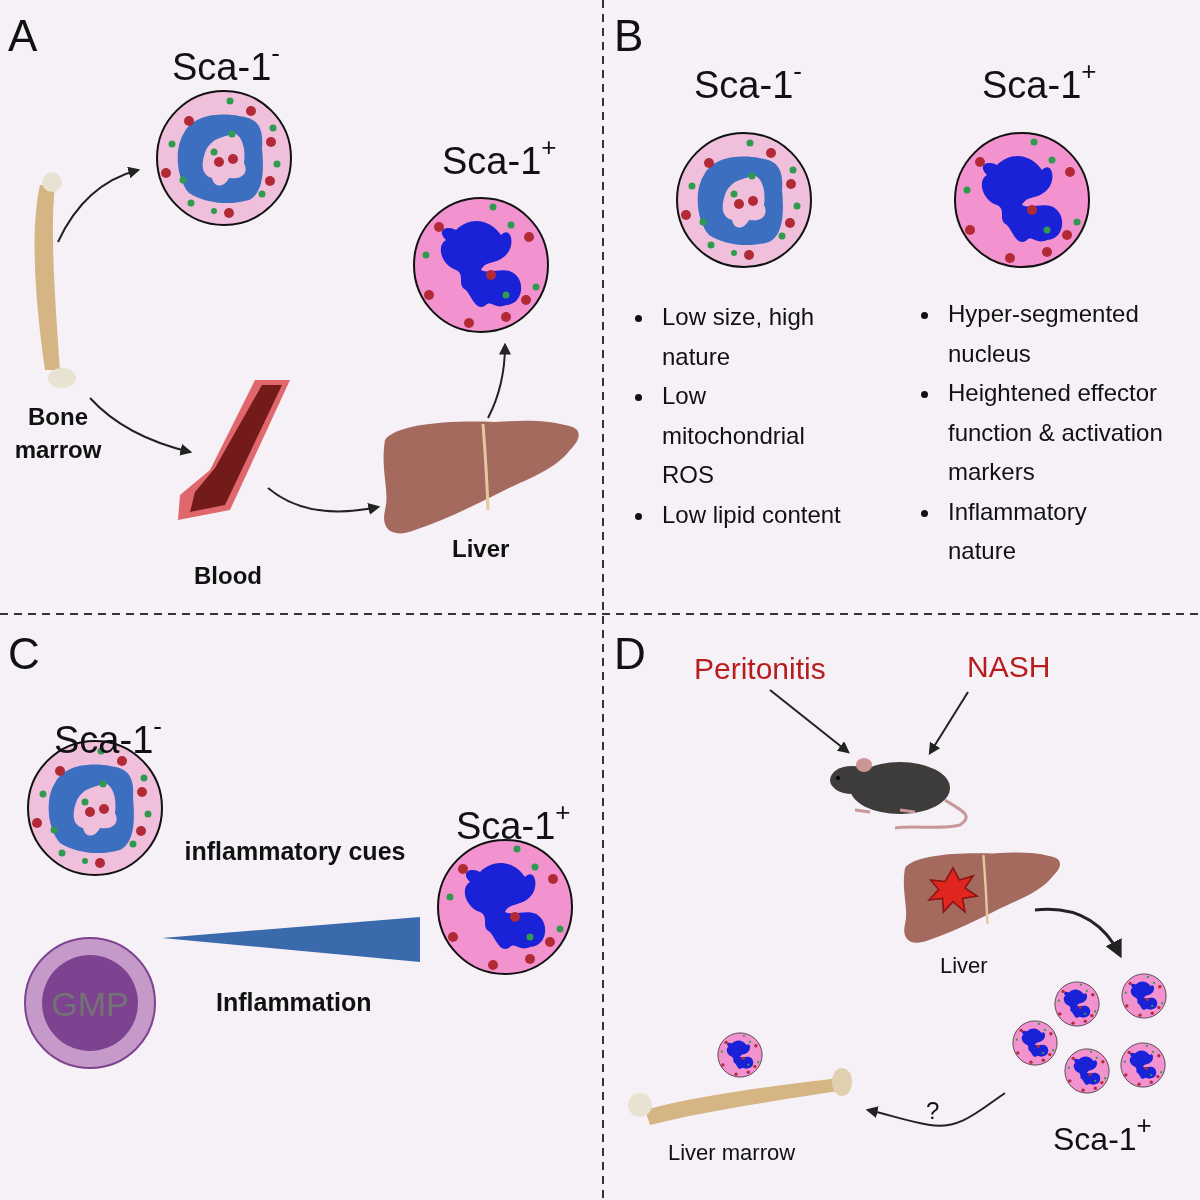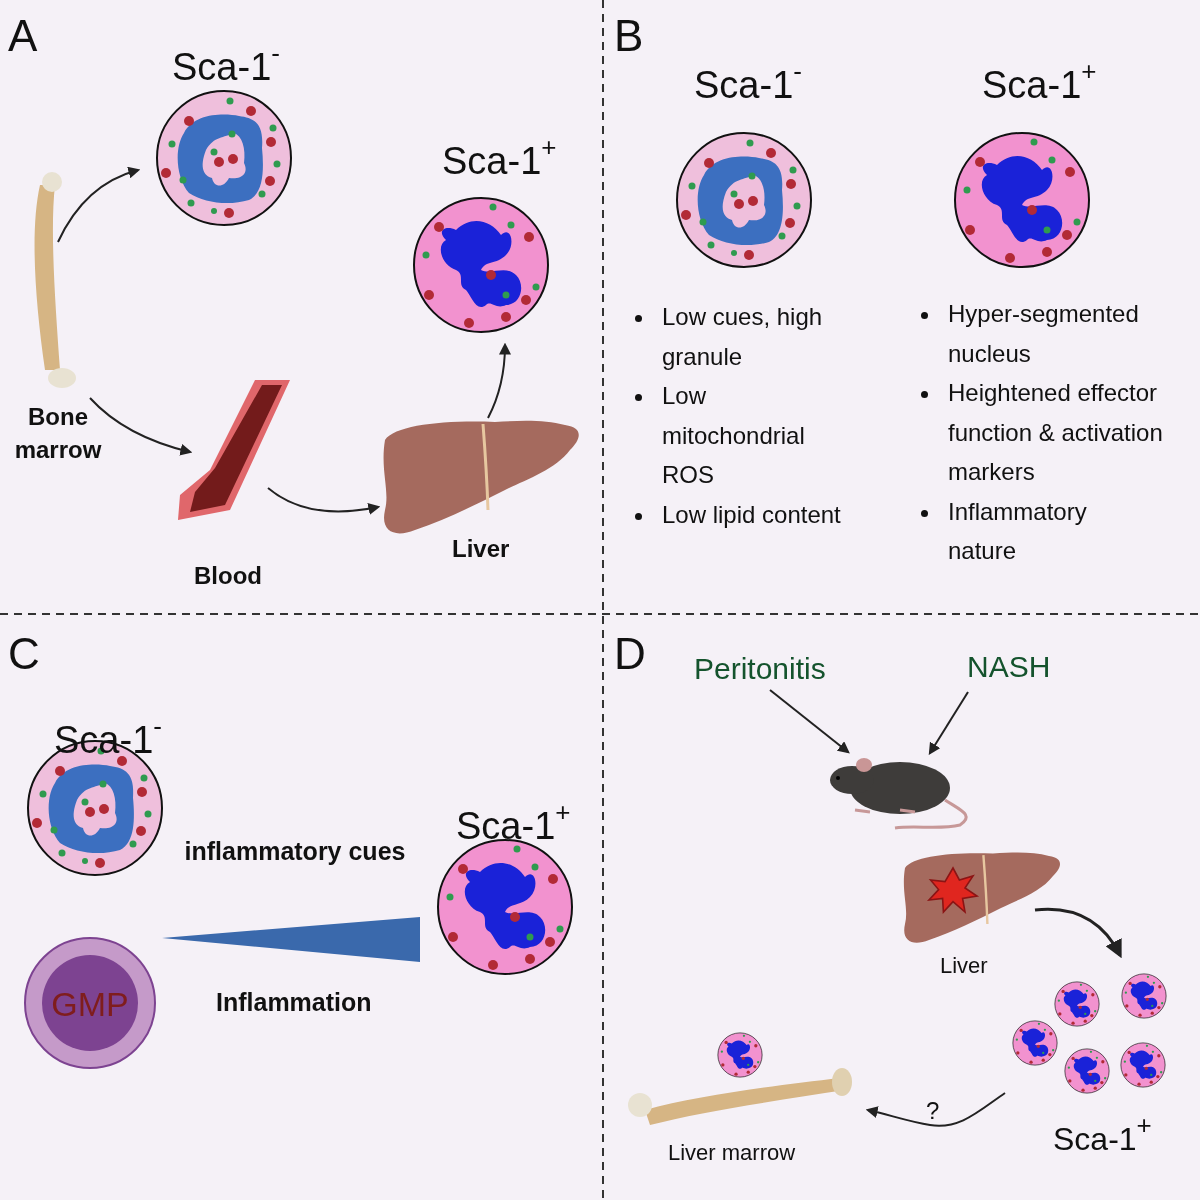--- a/index.html
+++ b/index.html
@@ -4,26 +4,26 @@
 <style>
   html, body { margin:0; padding:0; }
   body { width:1200px; height:1200px; background:#f5f1f7; position:relative; overflow:hidden;
          font-family:"Liberation Sans", sans-serif; color:#111; }
   .abs { position:absolute; }
   .panel-letter { font-size:44px; line-height:1; }
   .title { font-size:38px; white-space:nowrap;text-align:center; }
   .title sup { font-size:26px; position:relative; top:-4px; }
   .lbl { font-size:24px; white-space:nowrap;font-weight:bold; }
   .lbl-sm { font-size:22px; white-space:nowrap; }
-  .red { color:#14532d; font-size:30px; }
+  .red { color:#b91c1c; font-size:30px; }
   ul.bul { margin:0; padding:0 0 0 34px; font-size:24px; line-height:39.5px; }
   ul.bul li { padding-left:6px; }
   .center { text-align:center; }
   svg { position:absolute; left:0; top:0; }
-  .gmp-text { font-size:34px; color:#7f1d1d; }
+  .gmp-text { font-size:34px; color:#737373; }
 </style>
 </head>
 <body>
 
 <svg width="1200" height="1200" viewBox="0 0 1200 1200">
   <defs>
     <marker id="ah" viewBox="0 0 10 10" refX="8" refY="5" markerWidth="6" markerHeight="6" orient="auto">
       <path d="M0,0 L10,5 L0,10 z" fill="#222"></path>
     </marker>
 
@@ -152,21 +152,21 @@
   <div>Bone</div>
   <div>marrow</div>
 </div>
 <div class="abs lbl" style="left:194px;top:562px">Blood</div>
 <div class="abs lbl" style="left:452px;top:535px">Liver</div>
 
 <div class="abs panel-letter" style="left:614px;top:14px">B</div>
 <div class="abs title" style="left:694px;top:60px"><span>Sca-1</span><sup>-</sup></div>
 <div class="abs title" style="left:982px;top:60px"><span>Sca-1</span><sup>+</sup></div>
 <ul class="abs bul" style="left:622px;top:297px;width:210px">
-  <li>Low cues, high granule</li>
+  <li>Low size, high nature</li>
   <li style="width:150px">Low mitochondrial ROS</li>
   <li>Low lipid content</li>
 </ul>
 <ul class="abs bul" style="left:908px;top:294px;width:262px">
   <li>Hyper-segmented nucleus</li>
   <li>Heightened effector function &amp; activation markers</li>
   <li style="width:170px">Inflammatory nature</li>
 </ul>
 
 <div class="abs panel-letter" style="left:8px;top:632px">C</div>

